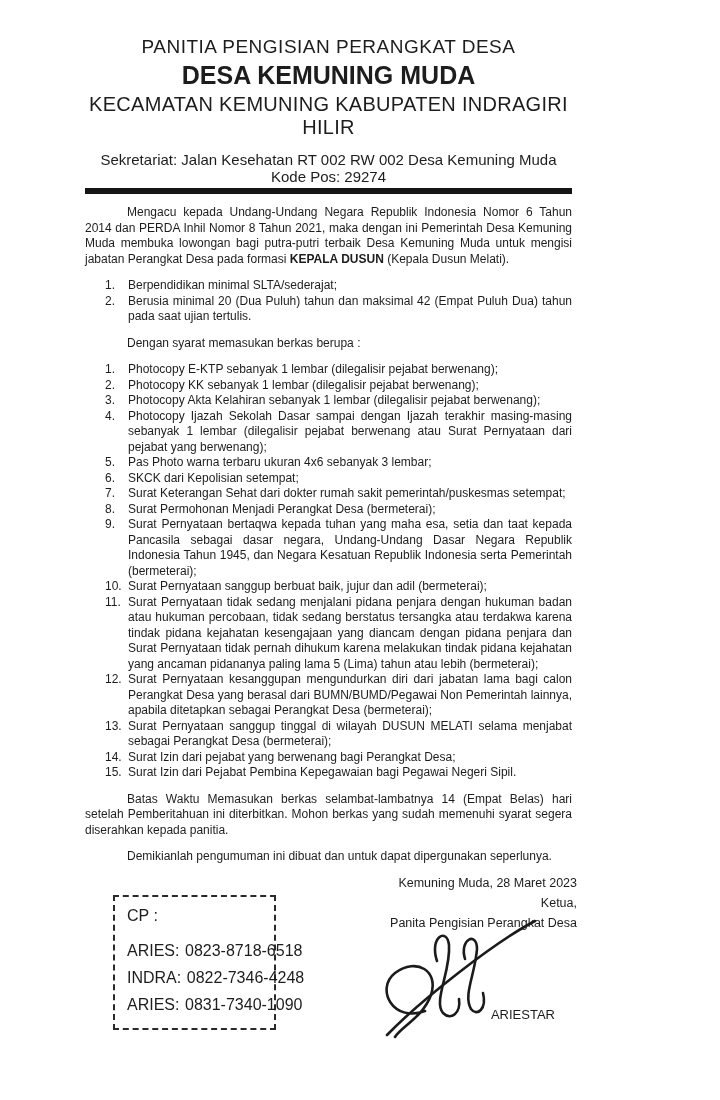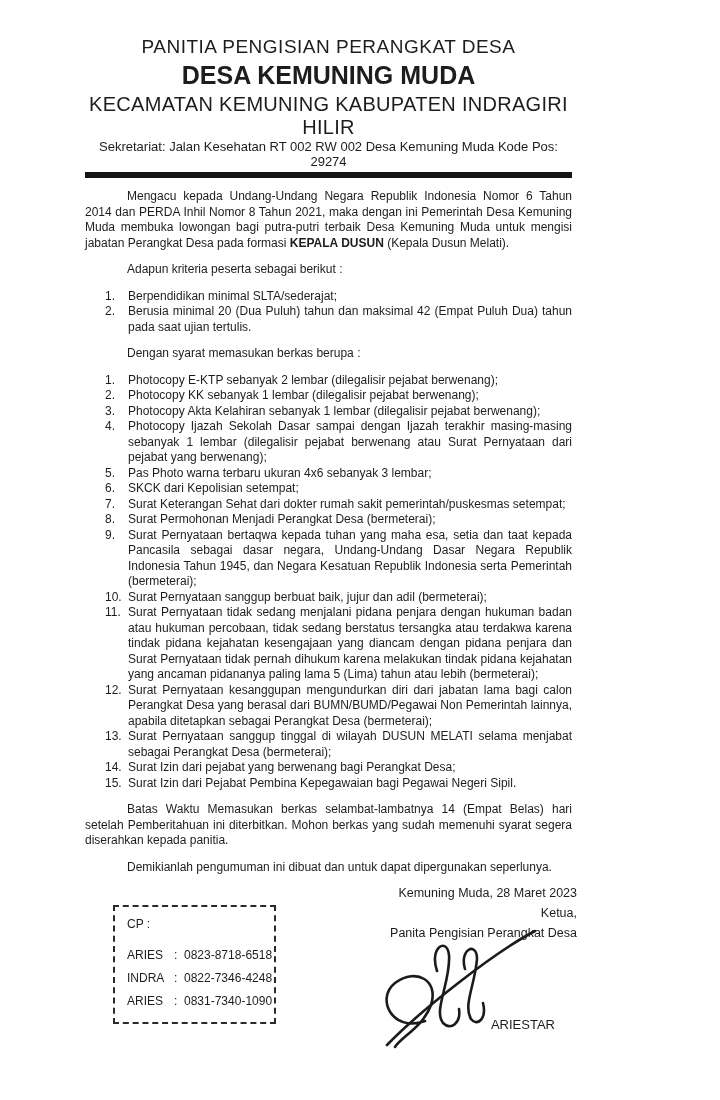--- a/index.html
+++ b/index.html
@@ -10,21 +10,21 @@
     color:#1d1d1d;
     overflow:hidden;
   }
   .page { width:652px; height:1100px; padding:36px 80px 0 85px; position:relative; }
 
   
   .letterhead { text-align:center; }
   .lh1 { font-size:19px; letter-spacing:0.5px; }
   .lh2 { font-size:25px; font-weight:bold; margin-top:3px; }
   .lh3 { font-size:20px; margin-top:3px; letter-spacing:0.3px; }
-  .lh4 { font-size:13px; margin-top:0; }
+  .lh4 { font-size:15px; margin-top:12px; }
   .rule { margin-top:3px; height:3px; border-top:3px solid #151515; border-bottom:3px solid #151515; }
 
   .doc-title {
     text-align:center; font-weight:bold; font-size:16px; letter-spacing:0.6px;
     text-decoration:underline; text-underline-offset:3px; margin-top:11px;
   }
 
   p.para { font-size:12px; line-height:15.5px; margin-top:11px; }
   .indent { text-indent:42px; }
   .just { text-align:justify; }
@@ -38,21 +38,21 @@
     content:counter(li) ".";
     flex:0 0 23px; width:23px;
   }
   .num-list .cell { flex:1; text-align:justify; }
 
   
   .footer { position:relative; height:230px; margin-top:8px; }
   .cp-box {
     position:absolute; left:28px; top:22px; width:163px;
     border:2px dashed #2a2a2a; padding:10px 10px 14px 12px;
-    font-size:12px;
+    font-size:16px;
   }
   .cp-label { margin-bottom:17px; }
   .cp-row { display:flex; margin-top:9px; white-space:nowrap; }
   .cp-name { flex:0 0 47px; }
   .cp-sep { flex:0 0 10px; }
   .signoff {
     position:absolute; right:-5px; top:0; width:240px;
     text-align:right; font-size:12.5px; line-height:20px;
   }
   .sig-area { position:relative; height:100px; }
@@ -68,39 +68,38 @@
     <div class="lh1">PANITIA PENGISIAN PERANGKAT DESA</div>
     <div class="lh2">DESA KEMUNING MUDA</div>
     <div class="lh3">KECAMATAN KEMUNING KABUPATEN INDRAGIRI HILIR</div>
     <div class="lh4">Sekretariat: Jalan Kesehatan RT 002 RW 002 Desa Kemuning Muda Kode Pos: 29274</div>
   </div>
   <div class="rule"></div>
 
 
   <p class="para indent just"><span>Mengacu kepada Undang-Undang Negara Republik Indonesia Nomor 6 Tahun 2014 dan PERDA Inhil Nomor 8 Tahun 2021, maka dengan ini Pemerintah Desa Kemuning Muda membuka lowongan bagi putra-putri terbaik Desa Kemuning Muda untuk mengisi jabatan Perangkat Desa pada formasi </span><b>KEPALA DUSUN</b><span> (Kepala Dusun Melati).</span></p>
 
-  <p class="para indent gap">Adapun kriteria peserta sebagai berikut :</p>
 
   <div class="num-list">
 
       <div class="row">
         <div class="cell">Berpendidikan minimal SLTA/sederajat;</div>
       </div>
 
       <div class="row">
         <div class="cell">Berusia minimal 20 (Dua Puluh) tahun dan maksimal 42 (Empat Puluh Dua) tahun pada saat ujian tertulis.</div>
       </div>
     </div>
 
   <p class="para indent gap">Dengan syarat memasukan berkas berupa :</p>
 
   <div class="num-list gap">
 
       <div class="row">
-        <div class="cell">Photocopy E-KTP sebanyak 2 lembar (dilegalisir pejabat berwenang);</div>
+        <div class="cell">Photocopy E-KTP sebanyak 1 lembar (dilegalisir pejabat berwenang);</div>
       </div>
 
       <div class="row">
         <div class="cell">Photocopy KK sebanyak 1 lembar (dilegalisir pejabat berwenang);</div>
       </div>
 
       <div class="row">
         <div class="cell">Photocopy Akta Kelahiran sebanyak 1 lembar (dilegalisir pejabat berwenang);</div>
       </div>
 

